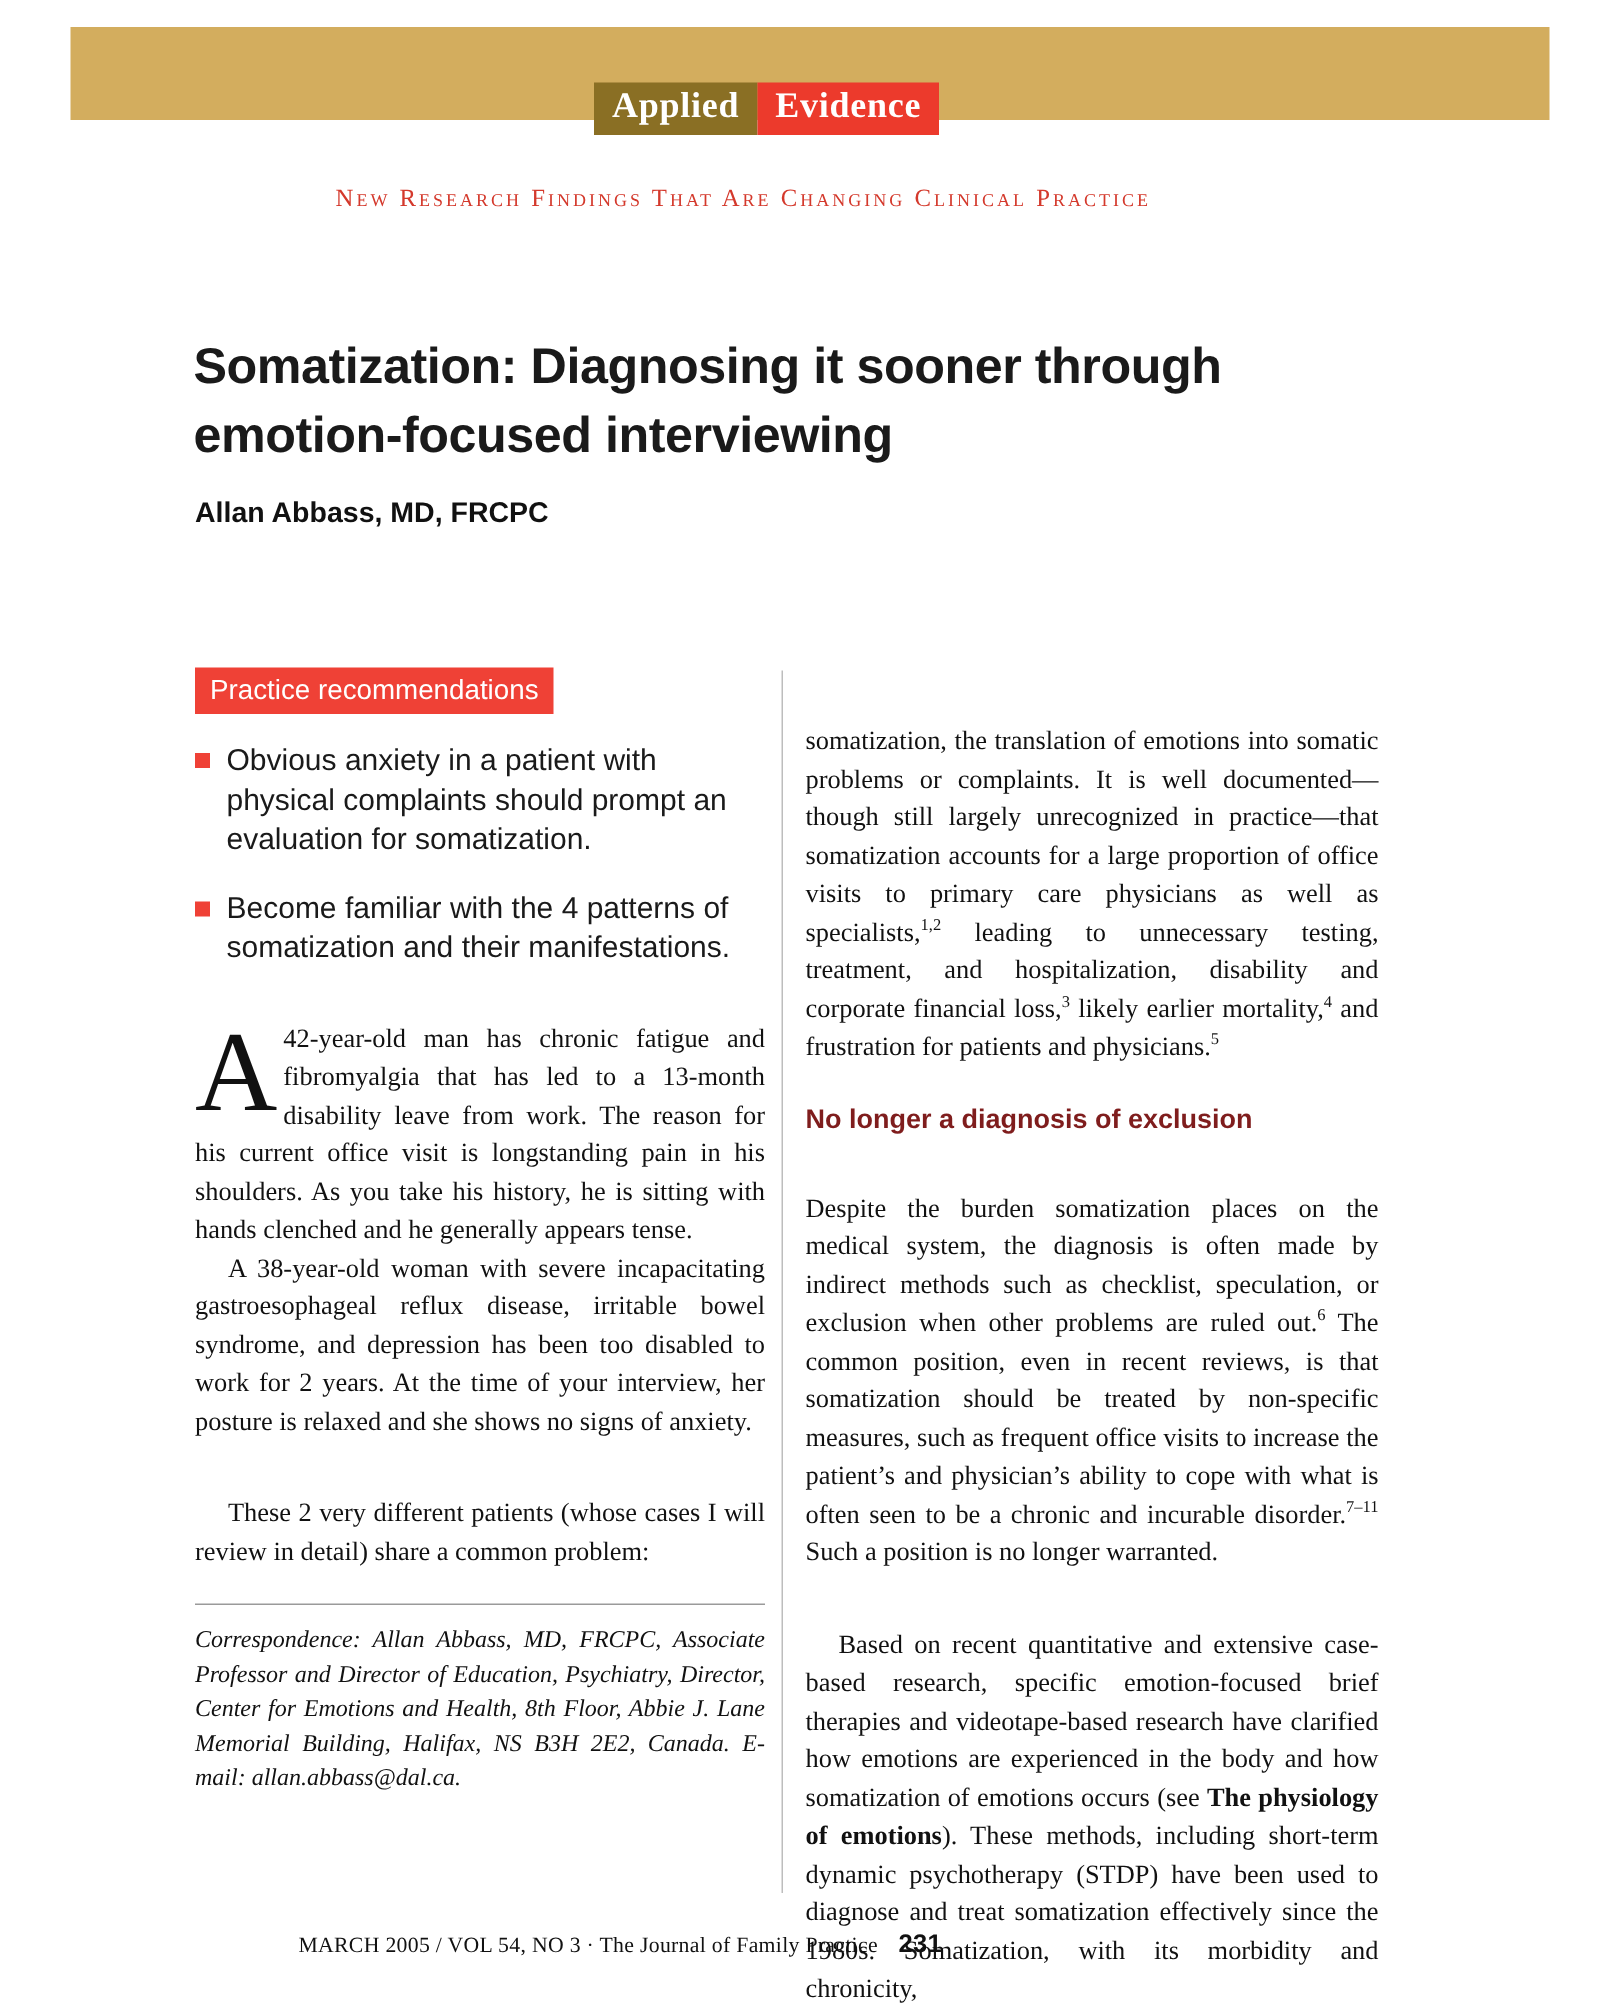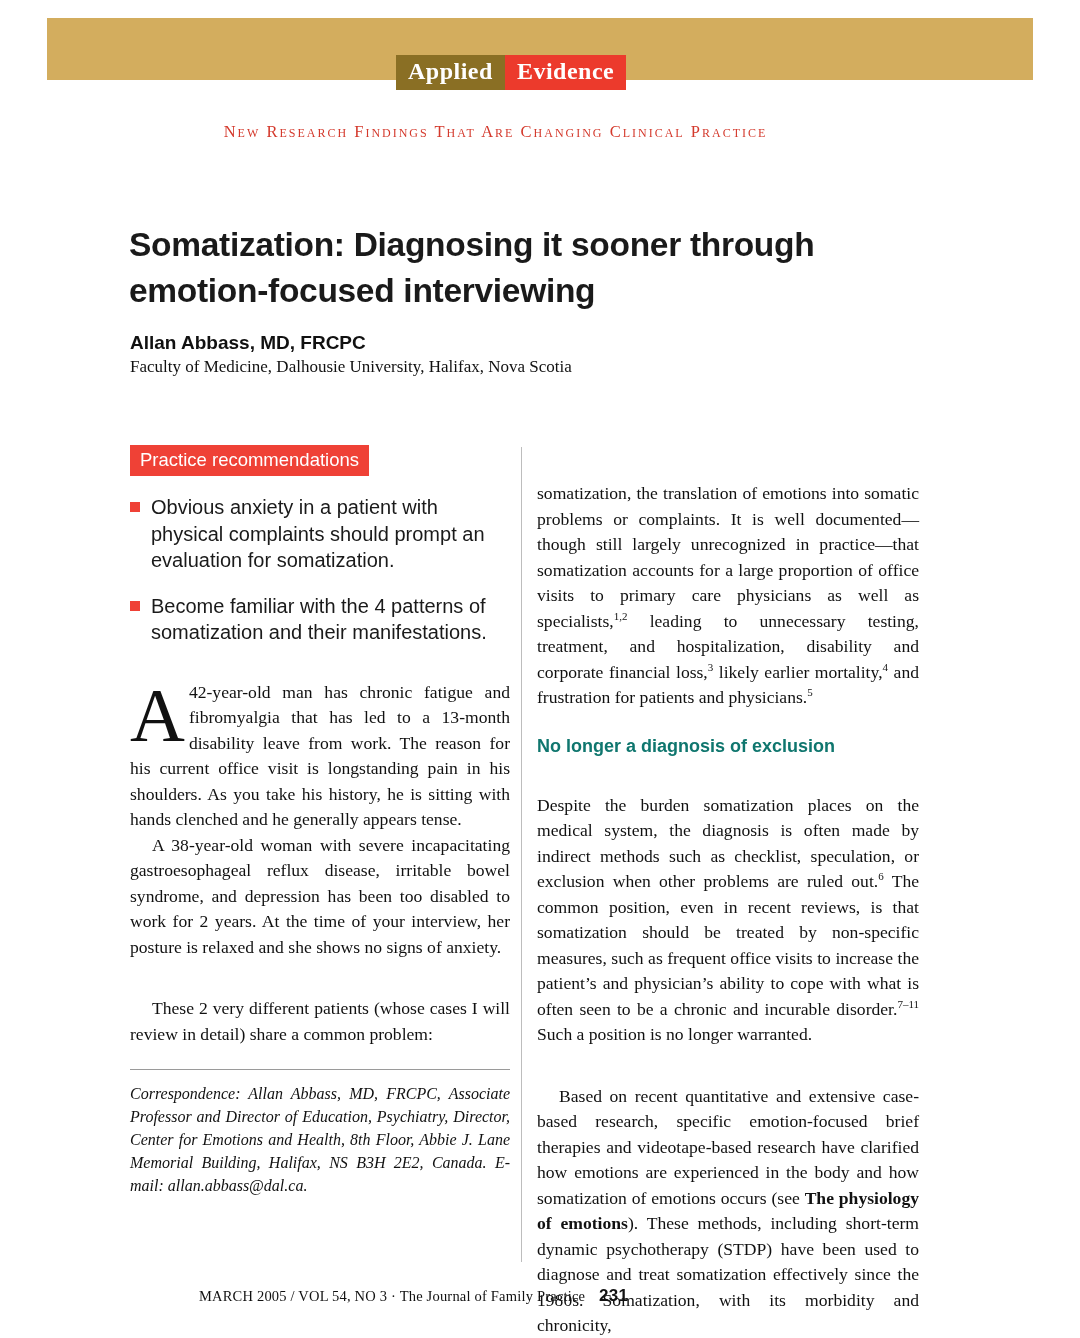--- a/index.html
+++ b/index.html
@@ -197,21 +197,21 @@
     font-size: 16px;
     line-height: 23px;
     color: #111;
     text-align: justify;
   }
 
   .sub-head {
     font-family: "Liberation Sans", sans-serif;
     font-weight: bold;
     font-size: 18px;
-    color: #0f766e;
+    color: #7f1d1d;
     margin: 25px 0 5px 0;
   }
   sup {
     font-size: 11px;
     line-height: 0;
     vertical-align: super;
   }
   .bold-inline {
     font-weight: bold;
   }
@@ -249,21 +249,20 @@
   <div class="banner-logo">
     <div class="logo-applied">Applied</div>
     <div class="logo-evidence">Evidence</div>
   </div>
 
   <div class="tagline">New Research Findings That Are Changing Clinical Practice</div>
 
   <div class="title">Somatization: Diagnosing it sooner through emotion-focused interviewing</div>
 
   <div class="author">Allan Abbass, MD, FRCPC</div>
-  <div class="affiliation">Faculty of Medicine, Dalhousie University, Halifax, Nova Scotia</div>
 
   <div class="col-divider"></div>
 
   <div class="col-left">
 
     <div class="prac-head">Practice recommendations</div>
 
     <ul class="recs">
       <li>Obvious anxiety in a patient with physical complaints should prompt an evaluation for somatization.</li>
       <li>Become familiar with the 4 patterns of somatization and their manifestations.</li>

